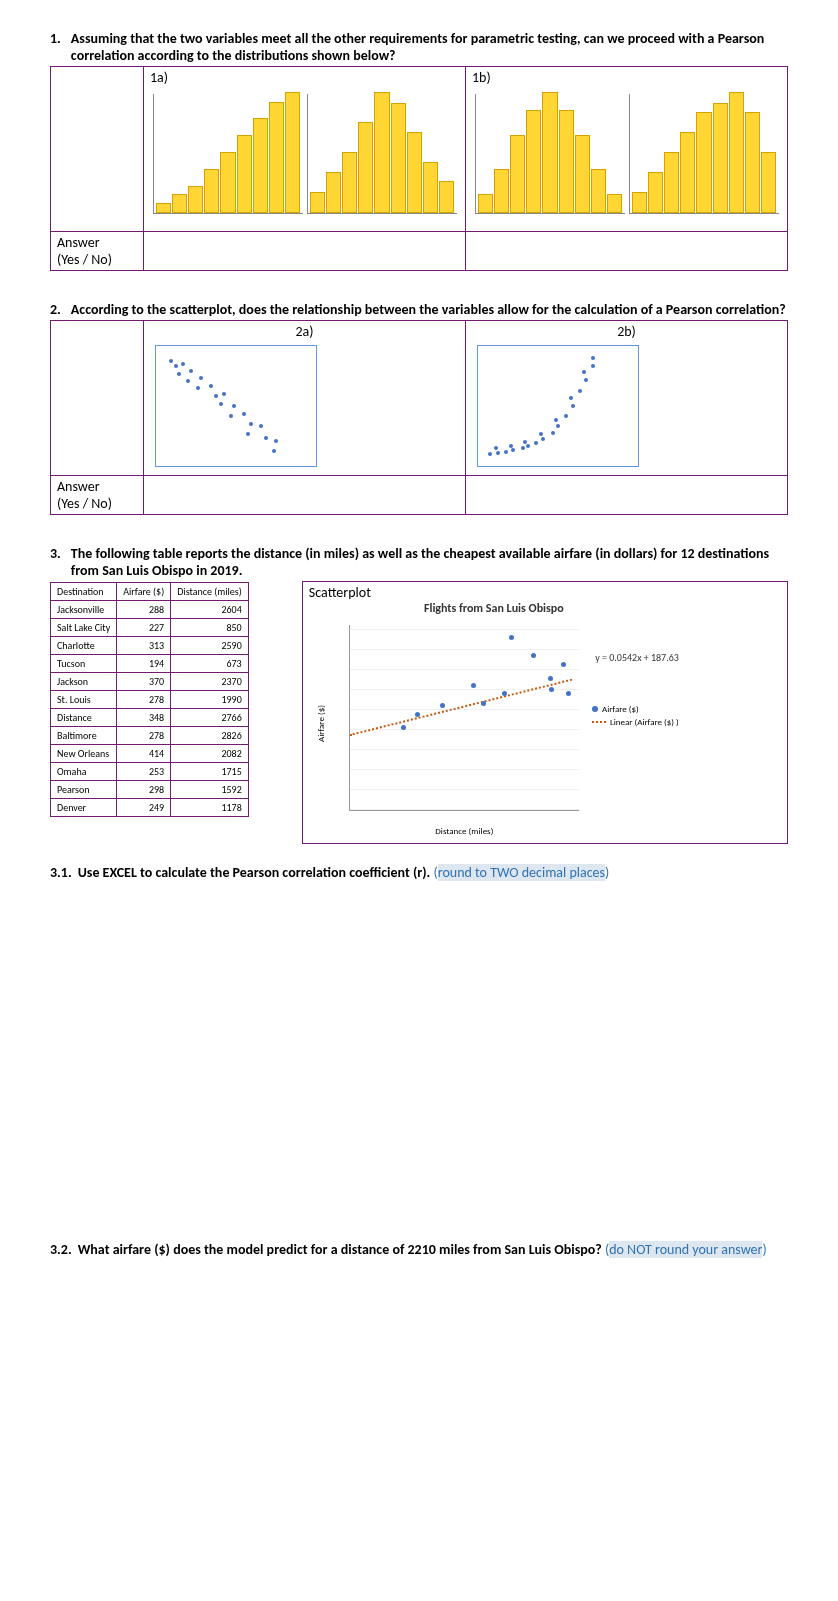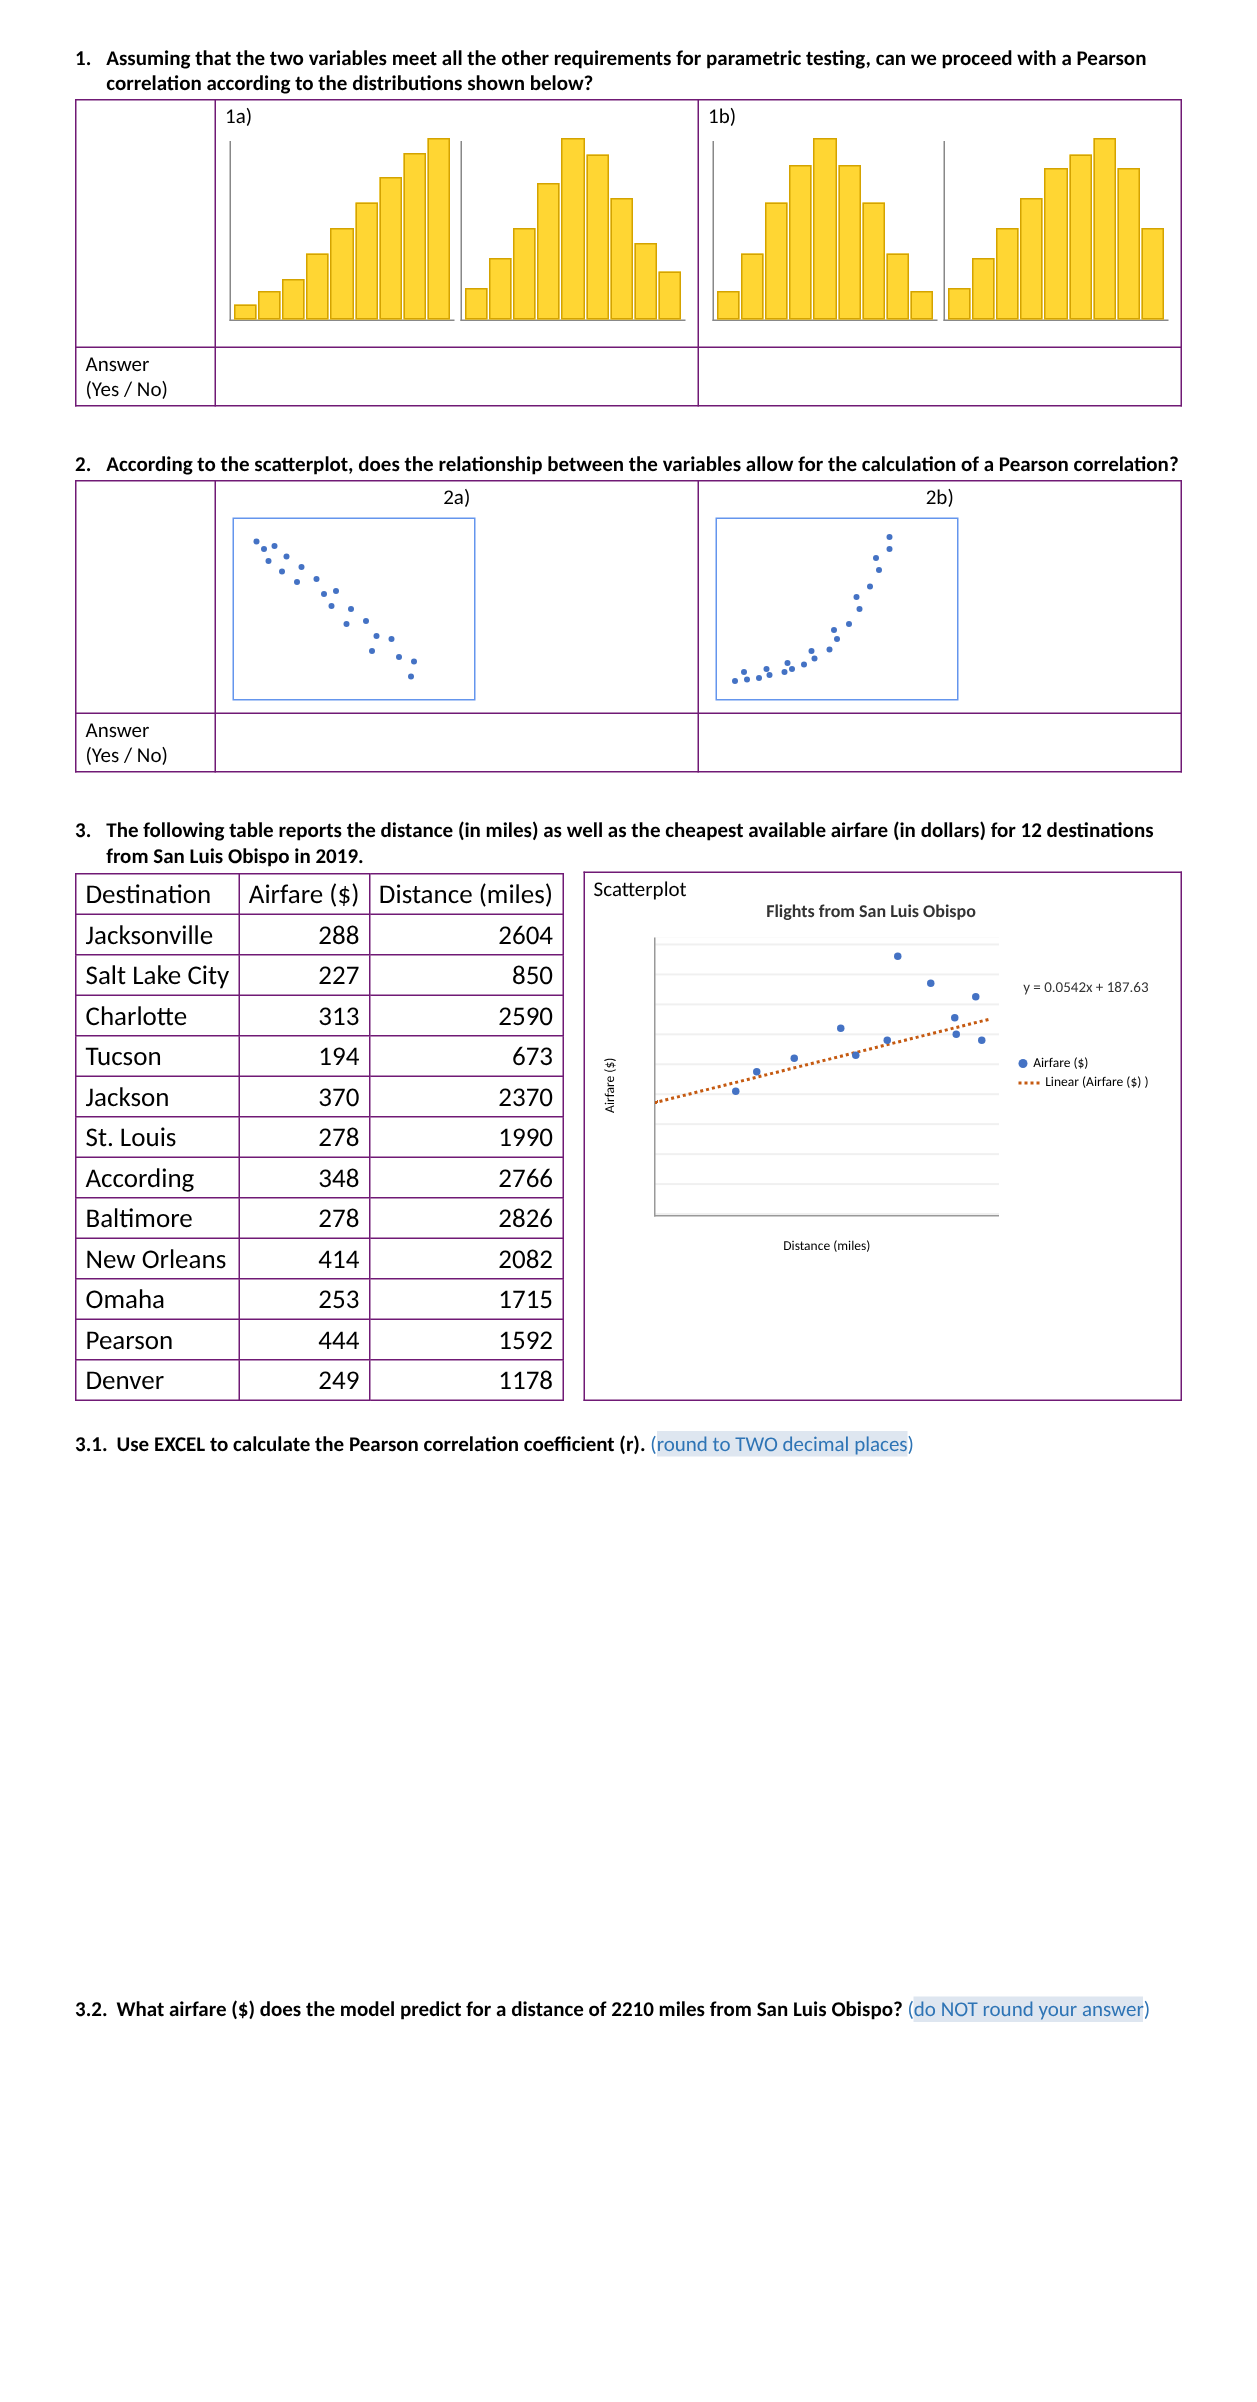--- a/index.html
+++ b/index.html
@@ -46,21 +46,21 @@
   }
   .hist .bar { flex:1; background:#ffd633; border:1px solid #d4a300;}
   
   .scatter-box {
     width: 160px; height: 120px; border:1px solid #6495ED;
     position:relative; margin:5px 0 0 5px;
   }
   
   .data-table {
     border-collapse: collapse;
-    font-size: 18px;
+    font-size: 10px;
   }
   .data-table td, .data-table th {
     border: 1px solid #000;
     padding: 1px 6px;
     text-align: left;
   }
   .data-table .num { text-align: right; }
   
   .chart-box {
     width: 370px; height: 240px; position:relative;
@@ -297,42 +297,42 @@
                   <td>Jackson</td>
                   <td class="num">370</td>
                   <td class="num">2370</td>
                 </tr>
                 <tr>
                   <td>St. Louis</td>
                   <td class="num">278</td>
                   <td class="num">1990</td>
                 </tr>
                 <tr>
-                  <td>According</td>
+                  <td>Distance</td>
                   <td class="num">348</td>
                   <td class="num">2766</td>
                 </tr>
                 <tr>
                   <td>Baltimore</td>
                   <td class="num">278</td>
                   <td class="num">2826</td>
                 </tr>
                 <tr>
                   <td>New Orleans</td>
                   <td class="num">414</td>
                   <td class="num">2082</td>
                 </tr>
                 <tr>
                   <td>Omaha</td>
                   <td class="num">253</td>
                   <td class="num">1715</td>
                 </tr>
                 <tr>
                   <td>Pearson</td>
-                  <td class="num">444</td>
+                  <td class="num">298</td>
                   <td class="num">1592</td>
                 </tr>
                 <tr>
                   <td>Denver</td>
                   <td class="num">249</td>
                   <td class="num">1178</td>
                 </tr>
               </tbody>
         </table>
       </td>

